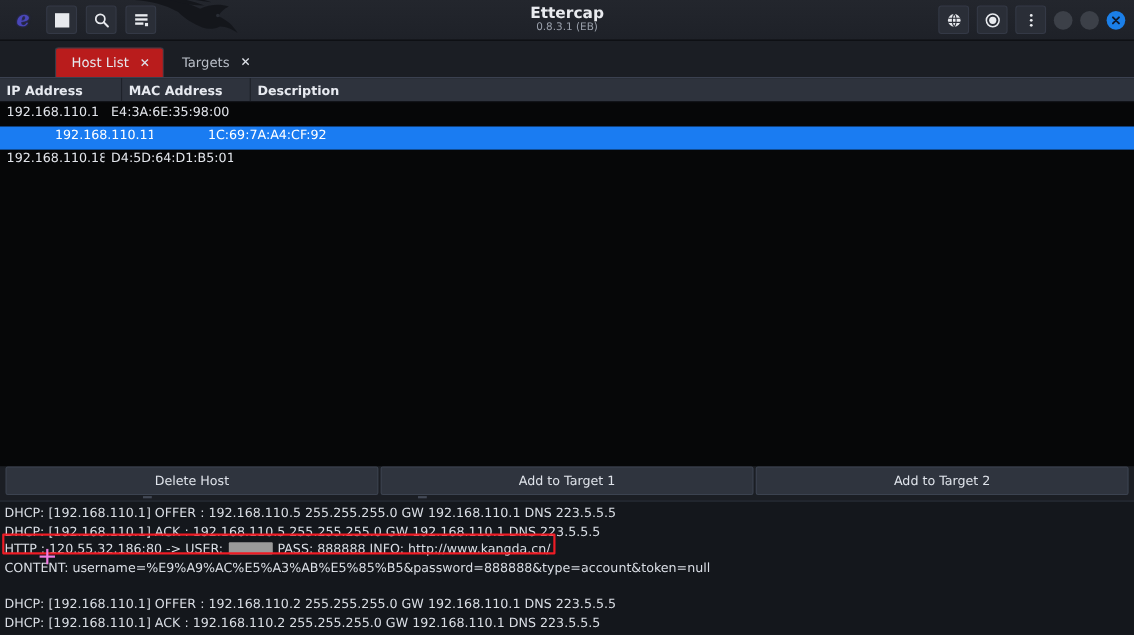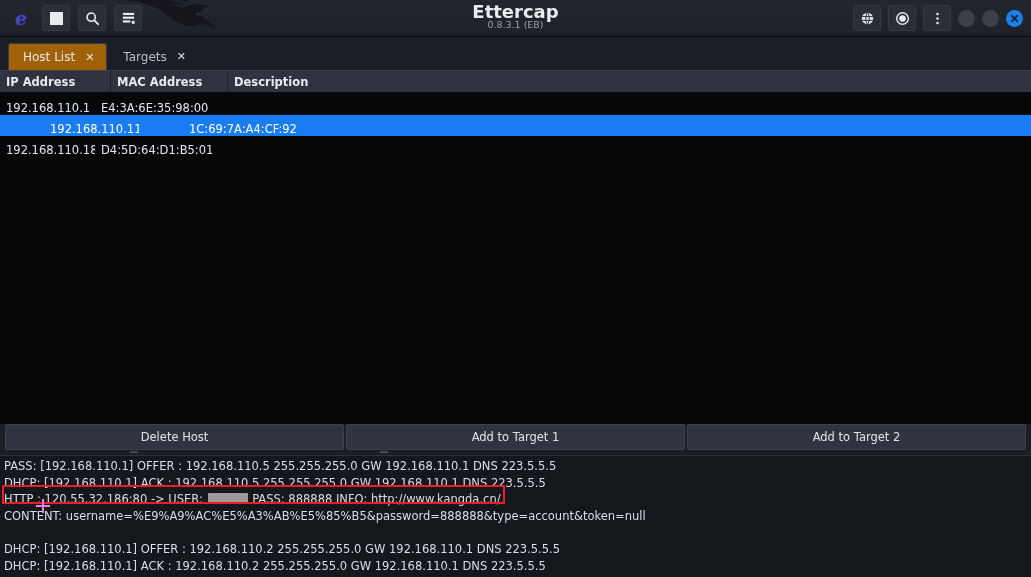--- a/index.html
+++ b/index.html
@@ -69,21 +69,21 @@
   .sq-glyph { width: 13px; height: 13px; background: #e8eaee; }
 
   .tb-center {
     position: absolute;
     left: 0; right: 0; top: 0; bottom: 0;
     display: flex; flex-direction: column;
     align-items: center; justify-content: center;
     pointer-events: none;
   }
   .tb-title {
-    font-size: 18px;
+    font-size: 14px;
     font-weight: bold;
     color: #e9ebef;
     line-height: 14px;
   }
   .tb-subtitle {
     font-size: 9.5px;
     color: #9aa0ab;
     line-height: 12px;
   }
 
@@ -120,24 +120,25 @@
     align-items: center;
     gap: 10px;
     height: 27px;
     padding: 0 12px 0 14px;
     font-size: 12px;
     color: #b9bec7;
     cursor: pointer;
     border-radius: 3px 3px 0 0;
   }
   .tab.active {
-    background: #a16207;
+    background: #b91c1c;
     color: #e6e9ee;
     border: 1px solid #363c47;
     border-bottom: none;
+    margin-left: 42px;
   }
   .tab-close {
     font-size: 11px;
     font-weight: bold;
     color: #dfe3ea;
     line-height: 1;
     cursor: pointer;
   }
 
   
@@ -173,21 +174,21 @@
 
   .tbody {
     flex: 1 1 auto;
     overflow: hidden;
     background: #060708;
     padding-top: 1px;
   }
   .trow {
     display: flex;
     height: 21px;
-    align-items: flex-end;
+    align-items: flex-start;
     cursor: pointer;
   }
   .trow.selected { background: #1a7cf2; }
   .td {
     font-size: 11.5px;
     color: #e2e5eb;
     padding-left: 6px;
     white-space: nowrap;
     overflow: hidden;
   }
@@ -410,21 +411,21 @@
 
   <div class="actionbar">
     <div class="act-btn">Delete Host</div>
     <div class="act-btn">Add to Target 1</div>
     <div class="act-btn">Add to Target 2</div>
   </div>
 
   <div class="splitter"></div>
 
   <div class="logpanel">
-    <div class="logline">PASS: [192.168.110.1] OFFER : 192.168.110.5 255.255.255.0 GW 192.168.110.1 DNS 223.5.5.5</div>
+    <div class="logline">DHCP: [192.168.110.1] OFFER : 192.168.110.5 255.255.255.0 GW 192.168.110.1 DNS 223.5.5.5</div>
     <div class="logline">DHCP: [192.168.110.1] ACK : 192.168.110.5 255.255.255.0 GW 192.168.110.1 DNS 223.5.5.5</div>
 
     <div class="logline"><span>HTTP : 120.55.32.186:80 -&gt; USER: </span><span class="redact"></span><span>  PASS: 888888  INFO: http://www.kangda.cn/</span></div>
 
     <div class="logline">CONTENT: username=%E9%A9%AC%E5%A3%AB%E5%85%B5&amp;password=888888&amp;type=account&amp;token=null</div>
     <div class="logline blank"></div>
     <div class="logline">DHCP: [192.168.110.1] OFFER : 192.168.110.2 255.255.255.0 GW 192.168.110.1 DNS 223.5.5.5</div>
     <div class="logline">DHCP: [192.168.110.1] ACK : 192.168.110.2 255.255.255.0 GW 192.168.110.1 DNS 223.5.5.5</div>
 
     <div class="highlight-box"></div>

